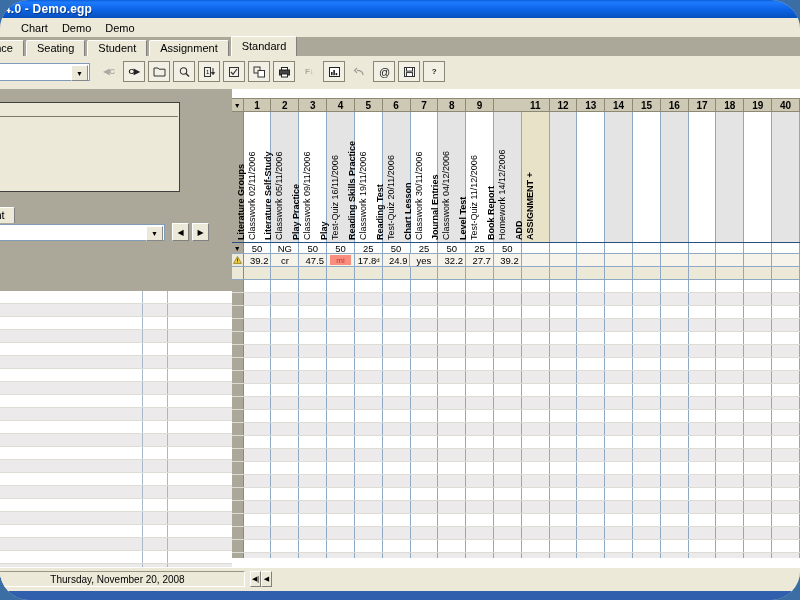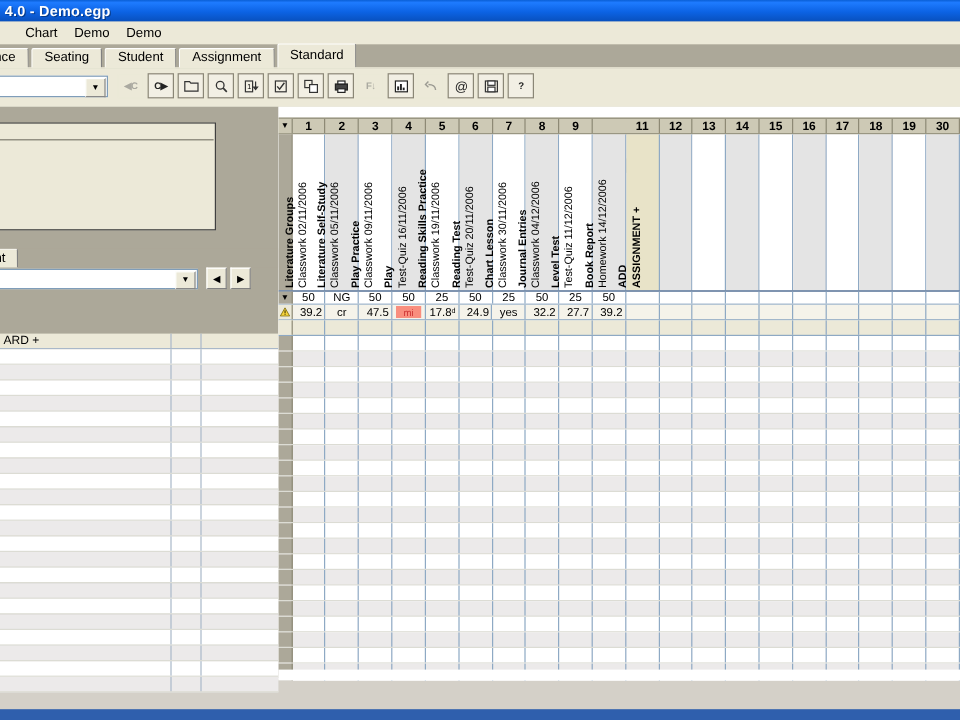--- a/index.html
+++ b/index.html
@@ -3,21 +3,21 @@
 <meta charset="utf-8">
 <style>
   html,body{margin:0;padding:0;}
   body{
     width:800px;height:600px;overflow:hidden;
     font-family:"Liberation Sans", sans-serif;
     font-size:11px;
     background:#3a6ea5;
     -webkit-font-smoothing:none;
   }
-  #app{position:relative;width:800px;height:600px;overflow:hidden;background:#d4d0c8;}
+  #app{position:relative;width:800px;height:600px;overflow:hidden;background:#d4d0c8;border-radius:29px;}
 
   
   .titlebar{
     position:absolute;left:0;top:0;width:800px;height:18px;
     background:linear-gradient(to bottom,#0a5fd6 0%,#1e7bff 12%,#0c63e4 55%,#0850bd 100%);
     color:#fff;font-weight:bold;font-size:12px;
     display:flex;align-items:center;
   }
   .titlebar .ttl{padding-left:4px;text-shadow:1px 1px 0 rgba(0,0,0,.35);letter-spacing:.2px;}
 
@@ -379,25 +379,20 @@
 
       <span class="arrow">▼</span>
     </div>
     <div class="lp-nav">
       <div class="navbtn">◀</div>
       <div class="navbtn">▶</div>
     </div>
   </div>
 
 
-  <div class="lrow addstd">
-    <div class="c c1">ARD +</div>
-    <div class="c c2"></div>
-    <div class="c c3"></div>
-  </div>
   <div id="left-fillers">
       <div class="lrow filler" style="top: 291px;">
         <div class="c c1"></div>
         <div class="c c2"></div>
         <div class="c c3"></div>
       </div>
       <div class="lrow filler alt" style="top: 304px;">
         <div class="c c1"></div>
         <div class="c c2"></div>
         <div class="c c3"></div>
@@ -519,21 +514,21 @@
         <div class="ch" style="width: 28.7px; margin-top: 33px;">10</div>
         <div class="ch" style="width: 28.7px;">11</div>
         <div class="ch" style="width: 28.7px;">12</div>
         <div class="ch" style="width: 28.7px;">13</div>
         <div class="ch" style="width: 28.7px;">14</div>
         <div class="ch" style="width: 28.7px;">15</div>
         <div class="ch" style="width: 28.7px;">16</div>
         <div class="ch" style="width: 28.7px;">17</div>
         <div class="ch" style="width: 28.7px;">18</div>
         <div class="ch" style="width: 28.7px;">19</div>
-        <div class="ch" style="width: 28.7px;">30</div>
+        <div class="ch" style="width: 28.7px;">40</div>
       </div>
     <div class="g-body" id="grid-body">
         <div class="gcol fixed"></div>
         <div class="gcol white" style="width: 28.7px;">
           <div class="vlabel bold" style="left: 3px; transform: rotate(-90deg); transform-origin: left bottom;">Literature Groups</div>
           <div class="vlabel" style="left: 14px; transform: rotate(-90deg); transform-origin: left bottom;">Classwork 02/11/2006</div>
         </div>
         <div class="gcol shade" style="width: 28.7px;">
           <div class="vlabel bold" style="left: 3px; transform: rotate(-90deg); transform-origin: left bottom;">Literature Self-Study</div>
           <div class="vlabel" style="left: 14px; transform: rotate(-90deg); transform-origin: left bottom;">Classwork 05/11/2006</div>
@@ -1211,15 +1206,23 @@
           <div class="fc" style="width: 28.7px;"></div>
           <div class="fc" style="width: 28.7px;"></div>
           <div class="fc" style="width: 28.7px;"></div>
           <div class="fc" style="width: 28.7px;"></div>
           <div class="fc" style="width: 28.7px;"></div>
         </div>
       </div>
   </div>
   <div class="gridbottom"></div>
 
+  <div class="statusbar">
+    <div class="inset">Thursday, November 20, 2008</div>
+    <div class="navgrp">
+      <div class="nb">◀|</div>
+      <div class="nb">◀</div>
+      <div class="nb blank"></div>
+    </div>
+  </div>
 
   <div class="desktop"></div>
 </div>
 
 </body></html>

